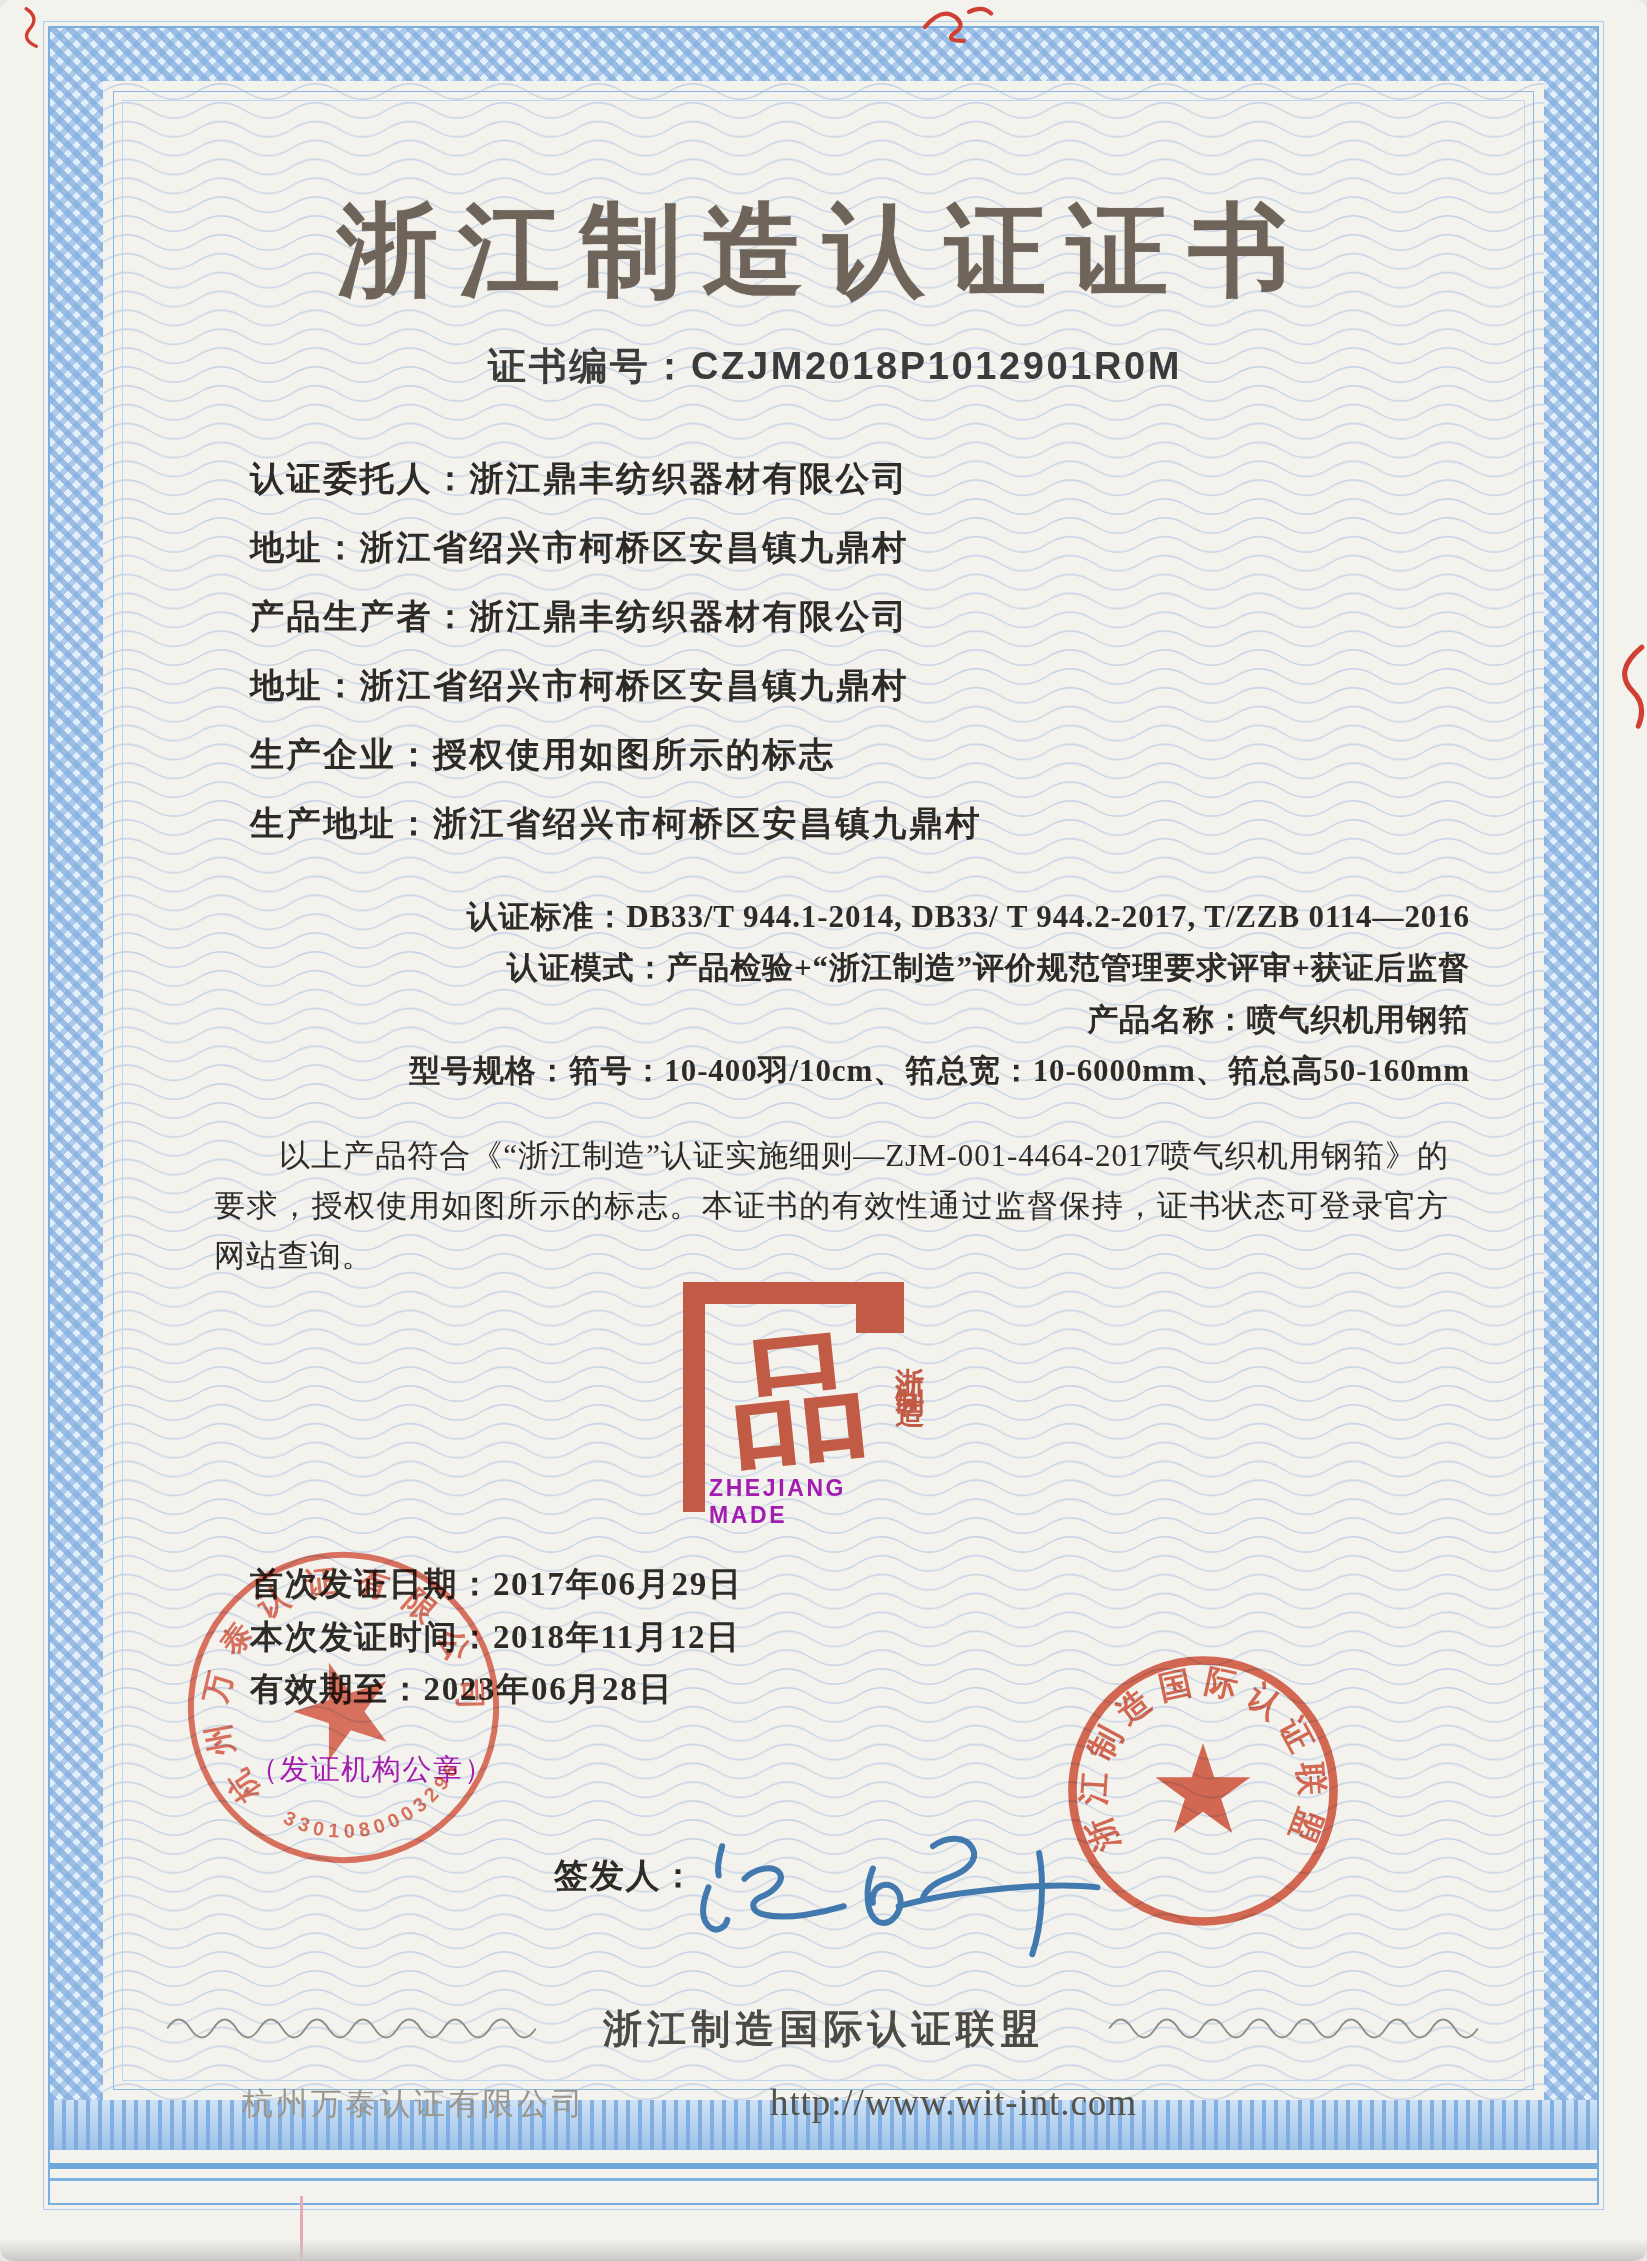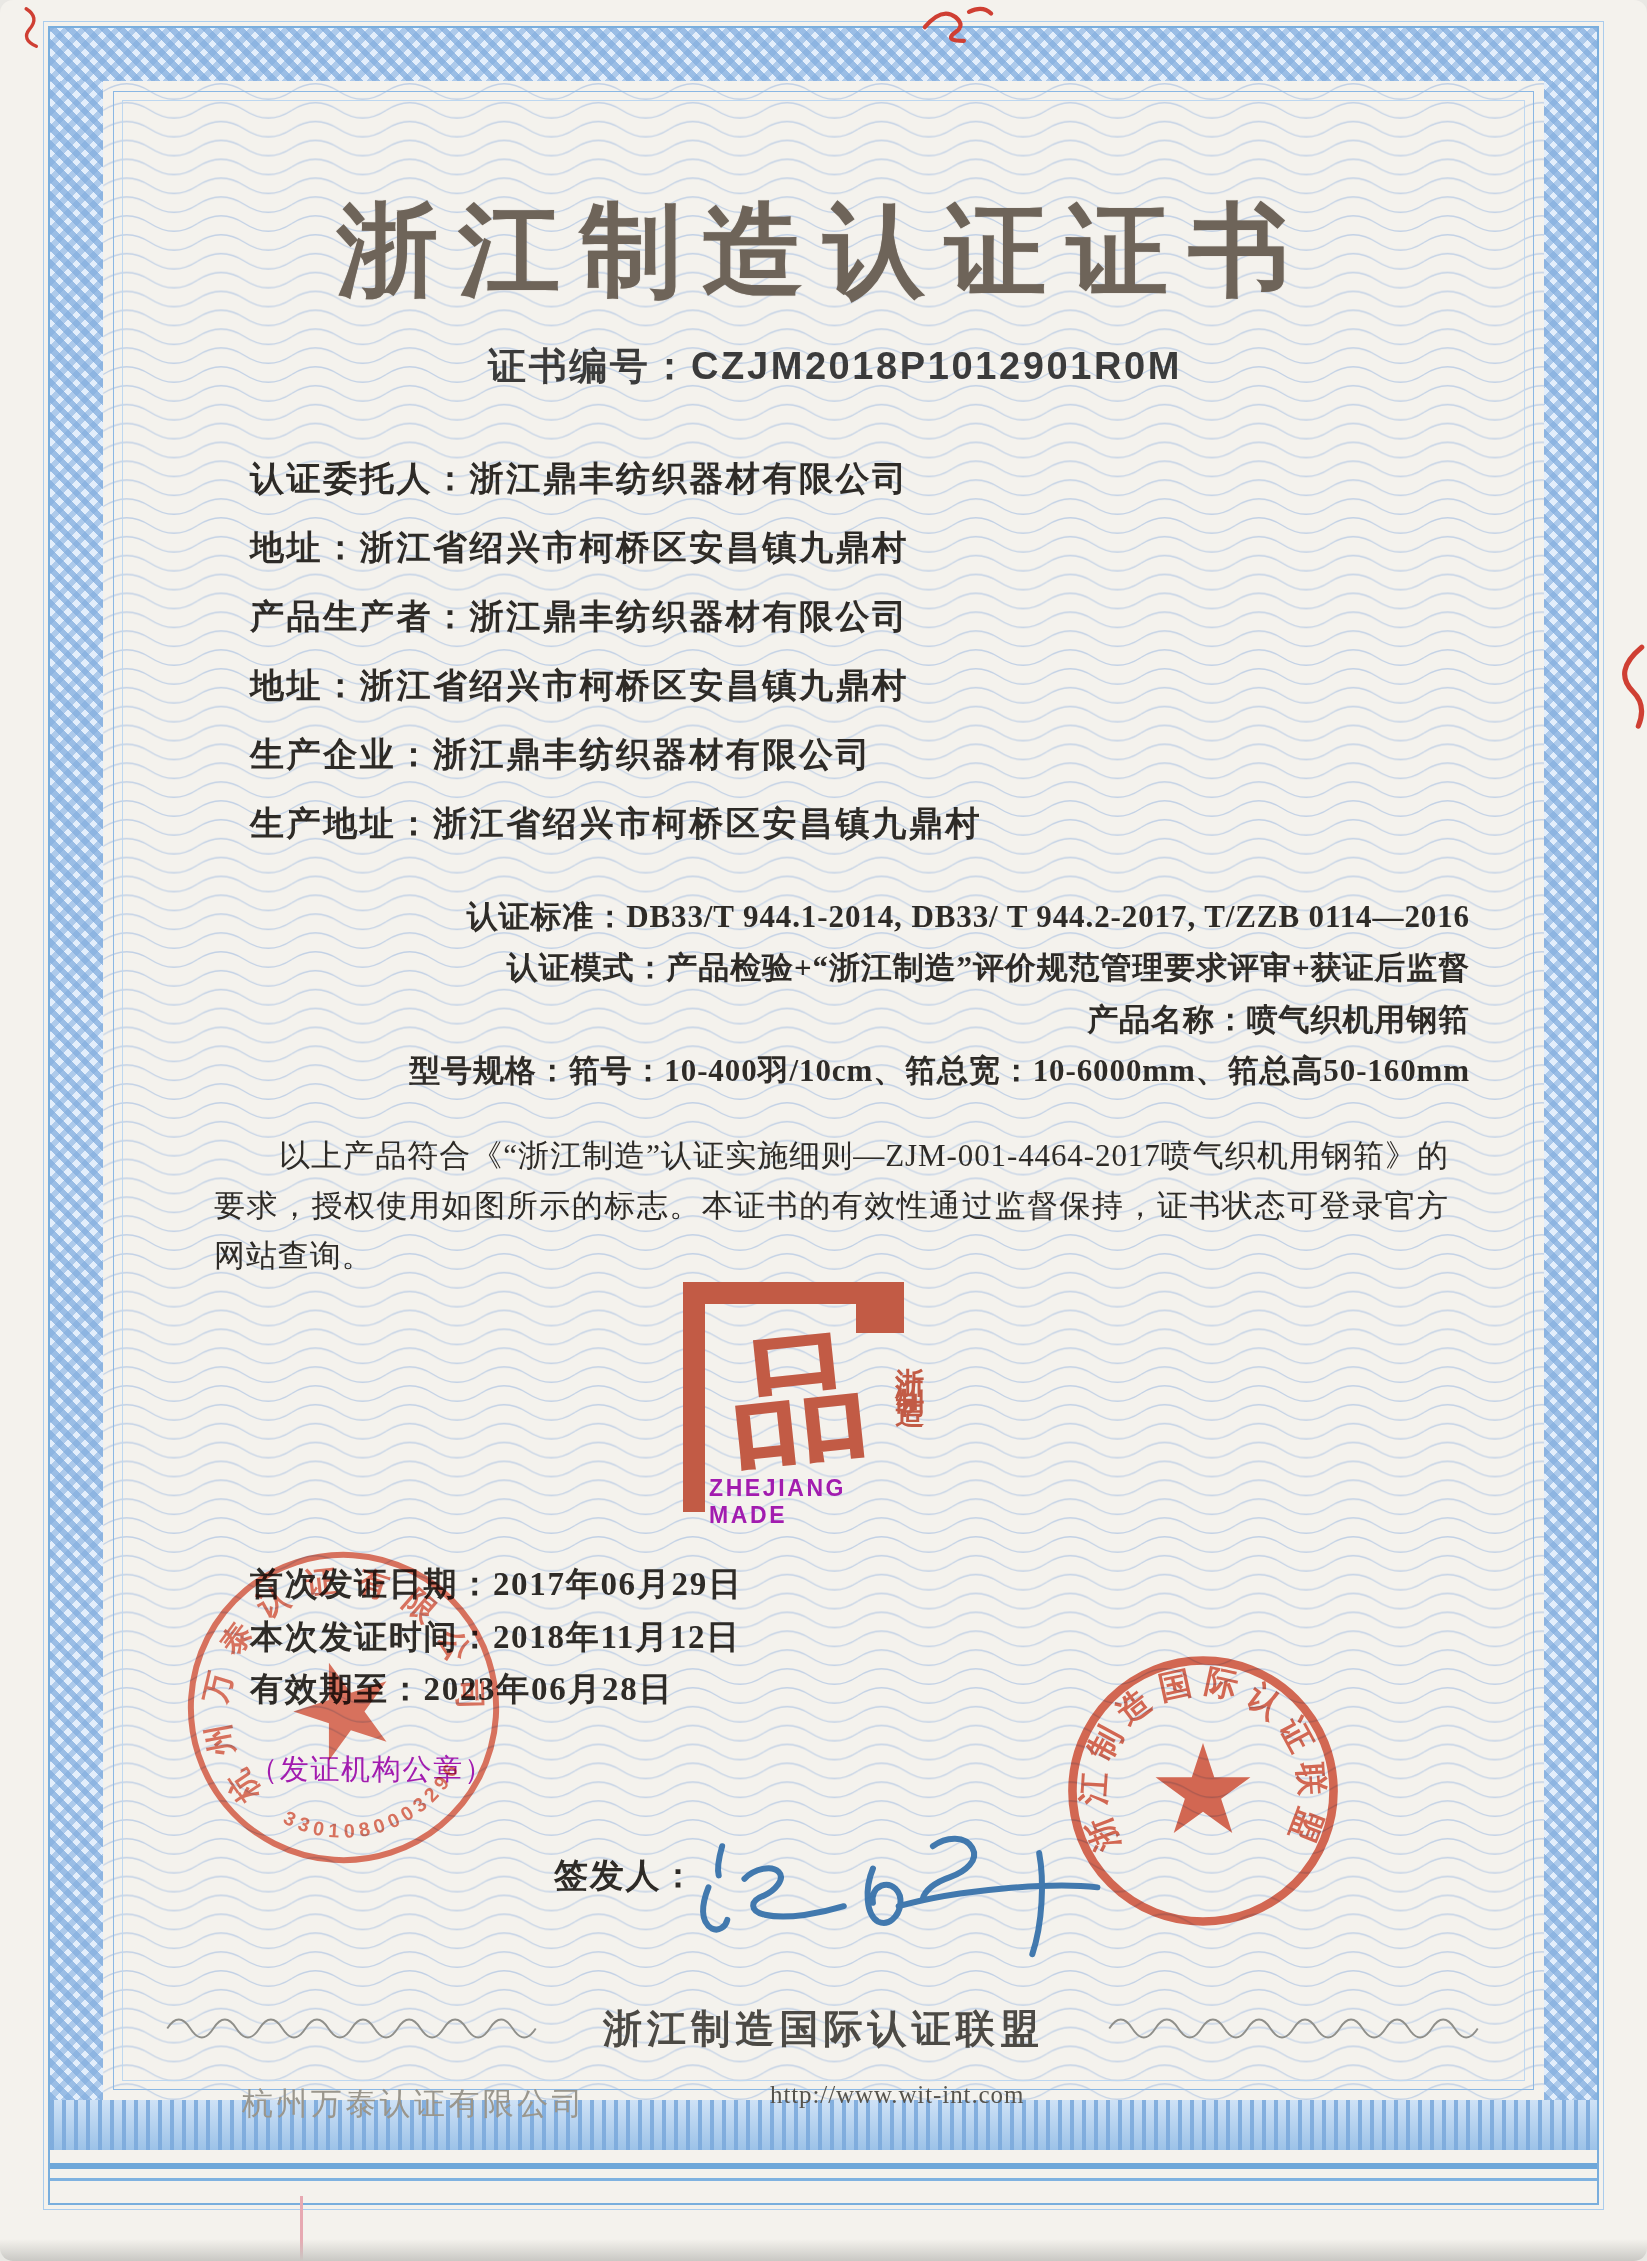--- a/index.html
+++ b/index.html
@@ -50,21 +50,21 @@
 
   .dates{left:250px;top:1565px;}
   .dates .line{height:39px;line-height:39px;margin-bottom:13.7px;font-size:33px;font-weight:700;letter-spacing:1.7px;}
   .sealnote{left:249px;top:1750px;font-size:29px;letter-spacing:1.7px;color:#a21caf;}
   .issuer{left:554px;top:1853px;font-size:34px;font-weight:600;letter-spacing:1.7px;}
 
   .stamp{mix-blend-mode:multiply;}
   .fheading{left:0;right:0;top:2002px;text-align:center;font-size:39px;font-weight:700;
             letter-spacing:5.1px;color:#4c4a45;}
   .fcompany{left:242px;top:2083px;font-size:31px;letter-spacing:3.4px;color:#9a968c;}
-  .furl{left:770px;top:2081px;font-size:25px;letter-spacing:0.9px;color:#55524b;}
+  .furl{left:770px;top:2081px;font-size:37px;letter-spacing:0.9px;color:#55524b;}
   .pinkline{left:300px;top:2196px;width:2.6px;height:65px;background:#e7a9b2;}
   .bottomshadow{left:0;right:0;bottom:0;height:22px;background:linear-gradient(rgba(244,242,237,0),#c9c8c4);}
 </style>
 </head>
 <body>
 
 <div class="page">
 
   <svg class="abs" style="left:103px;top:82px;" width="1443" height="2062" viewBox="0 0 1682 2404">
     <defs>
@@ -87,21 +87,21 @@
   </div>
 
   <div class="abs title">浙江制造认证证书</div>
   <div class="abs certno">证书编号：CZJM2018P1012901R0M</div>
 
   <div class="abs fields">
     <div class="line">认证委托人：浙江鼎丰纺织器材有限公司</div>
     <div class="line">地址：浙江省绍兴市柯桥区安昌镇九鼎村</div>
     <div class="line">产品生产者：浙江鼎丰纺织器材有限公司</div>
     <div class="line">地址：浙江省绍兴市柯桥区安昌镇九鼎村</div>
-    <div class="line">生产企业：浙江鼎丰纺织器材有限公司</div>
+    <div class="line">生产企业：授权使用如图所示的标志</div>
     <div class="line">生产地址：浙江省绍兴市柯桥区安昌镇九鼎村</div>
   </div>
 
   <div class="abs specs">
     <div class="line">认证标准：DB33/T 944.1-2014, DB33/ T 944.2-2017, T/ZZB 0114—2016</div>
     <div class="line">认证模式：产品检验+“浙江制造”评价规范管理要求评审+获证后监督</div>
     <div class="line">产品名称：喷气织机用钢筘</div>
     <div class="line">型号规格：筘号：10-400羽/10cm、筘总宽：10-6000mm、筘总高50-160mm</div>
   </div>
 

